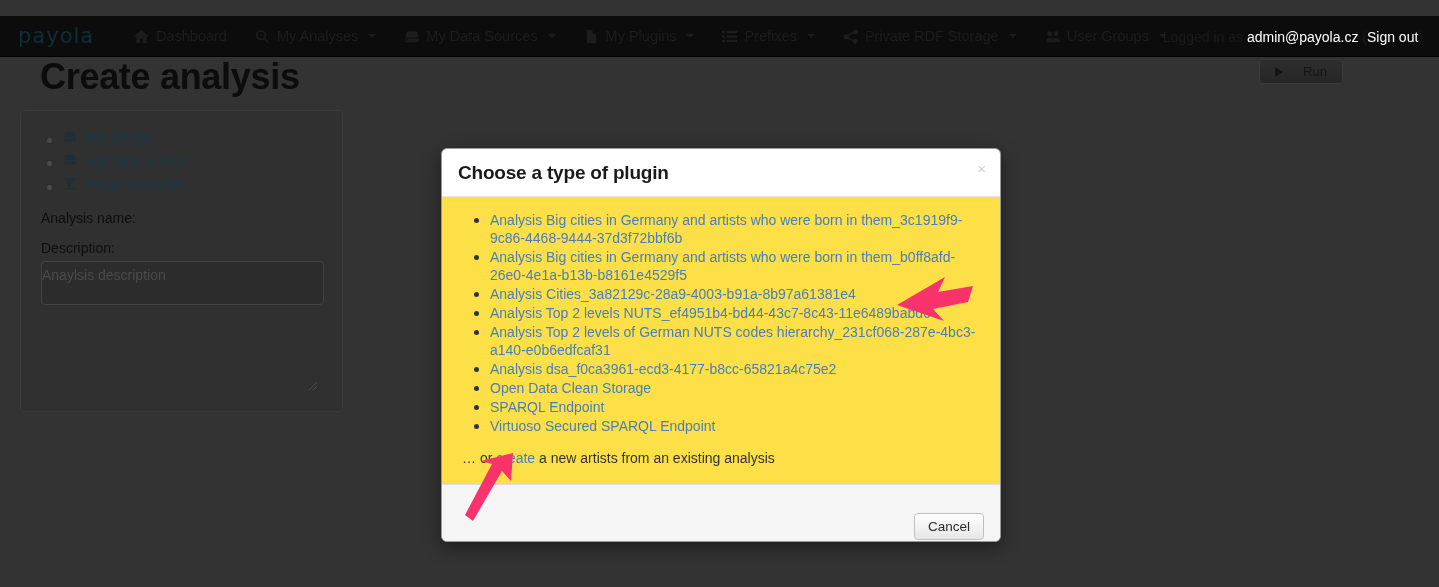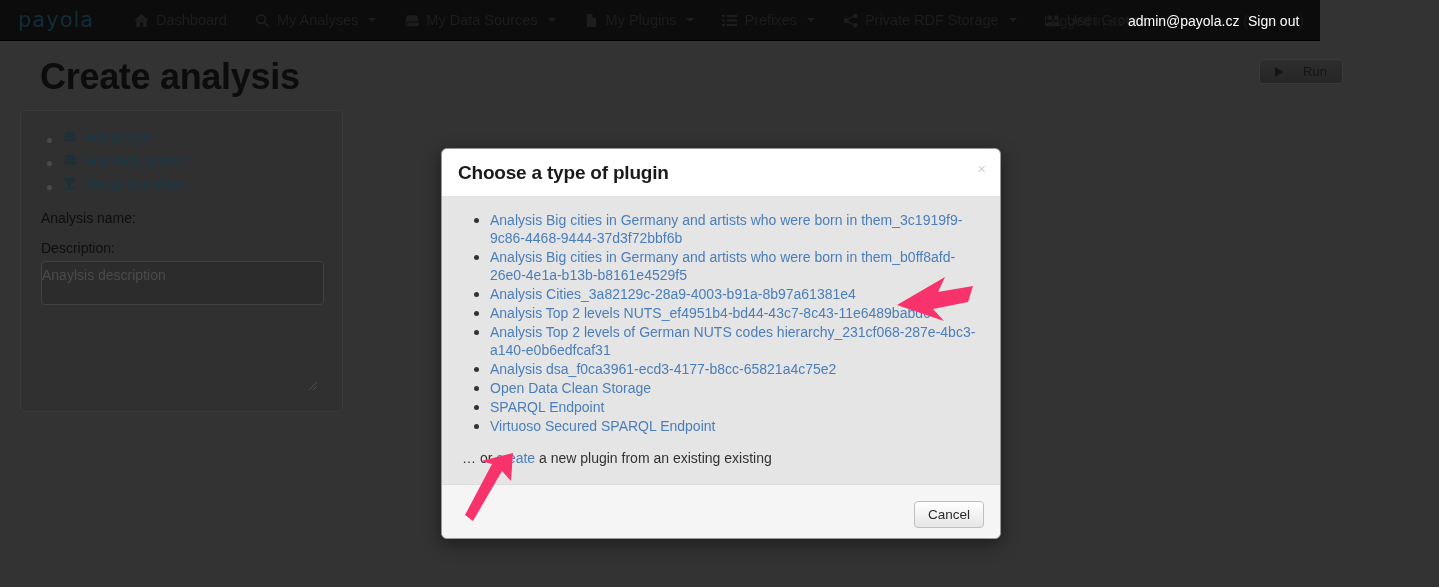--- a/index.html
+++ b/index.html
@@ -17,22 +17,22 @@
     background: #ffffff;
   }
   .page-dim {
     position: absolute; inset: 0;
     background: #333333;
     opacity: 1;
   }
 
   
   .navbar {
-    position: absolute; top: 0; left: 0;
-    width: 1320px; height: 41px;
+    position: absolute; top: 16px; left: 0;
+    width: 1439px; height: 41px;
     background: #0c0c0c;
     display: flex; align-items: center;
     border-bottom: 1px solid #000;
   }
   .brand {
     margin-left: 18px;
     width: 80px; height: 26px;
     position: relative;
     display: flex; align-items: center;
     color: #13333f;
@@ -161,21 +161,21 @@
     letter-spacing: -0.2px;
   }
   .modal-close {
     position: absolute; right: 14px; top: 12px;
     font-size: 15px; color: #cfcfcf;
     cursor: pointer; line-height: 1;
     font-family: "Liberation Sans", sans-serif;
   }
   .modal-body {
     padding: 14px 18px 16px 18px;
-    background: #e5e5e5;
+    background: #fde047;
   }
   .plugin-list {
     margin: 0 0 0 0; padding-left: 30px;
     list-style: disc; color: #333;
   }
   .plugin-list li {
     margin-bottom: 1px;
     line-height: 18px;
   }
   .plugin-list li a {
@@ -184,21 +184,21 @@
     font-size: 14px;
   }
   .create-line {
     margin: 15px 0 2px 2px;
     font-size: 14px; color: #333;
   }
   .create-line a { color: #4a7ebb; text-decoration: none; }
   .modal-footer {
     background: #f5f5f5;
     border-top: 1px solid #dddddd;
-    padding: 16px 16px;
+    padding: 28px 16px;
     text-align: right;
     height: 54px;
   }
   .cancel-btn {
     display: inline-block;
     min-width: 60px;
     padding: 5px 13px;
     font-size: 13.5px;
     color: #2b2b2b;
     background: linear-gradient(#ffffff, #e6e6e6);
@@ -398,21 +398,21 @@
       <li><a href="#">Analysis Big cities in Germany and artists who were born in them_b0ff8afd-26e0-4e1a-b13b-b8161e4529f5</a></li>
       <li><a href="#">Analysis Cities_3a82129c-28a9-4003-b91a-8b97a61381e4</a></li>
       <li><a href="#">Analysis Top 2 levels NUTS_ef4951b4-bd44-43c7-8c43-11e6489babd6</a></li>
       <li><a href="#">Analysis Top 2 levels of German NUTS codes hierarchy_231cf068-287e-4bc3-a140-e0b6edfcaf31</a></li>
       <li><a href="#">Analysis dsa_f0ca3961-ecd3-4177-b8cc-65821a4c75e2</a></li>
       <li><a href="#">Open Data Clean Storage</a></li>
       <li><a href="#">SPARQL Endpoint</a></li>
       <li><a href="#">Virtuoso Secured SPARQL Endpoint</a></li>
     </ul>
 
-    <div class="create-line"><span>… or </span><a href="#">create</a><span> a new plugin from an existing existing</span></div>
+    <div class="create-line"><span>… or </span><a href="#">create</a><span> a new artists from an existing analysis</span></div>
   </div>
 
   <div class="modal-footer">
     <button class="cancel-btn">Cancel</button>
   </div>
 </div>
 
 <svg class="arrow-layer" width="1439" height="587" viewBox="0 0 1439 587">
 
   <g>

